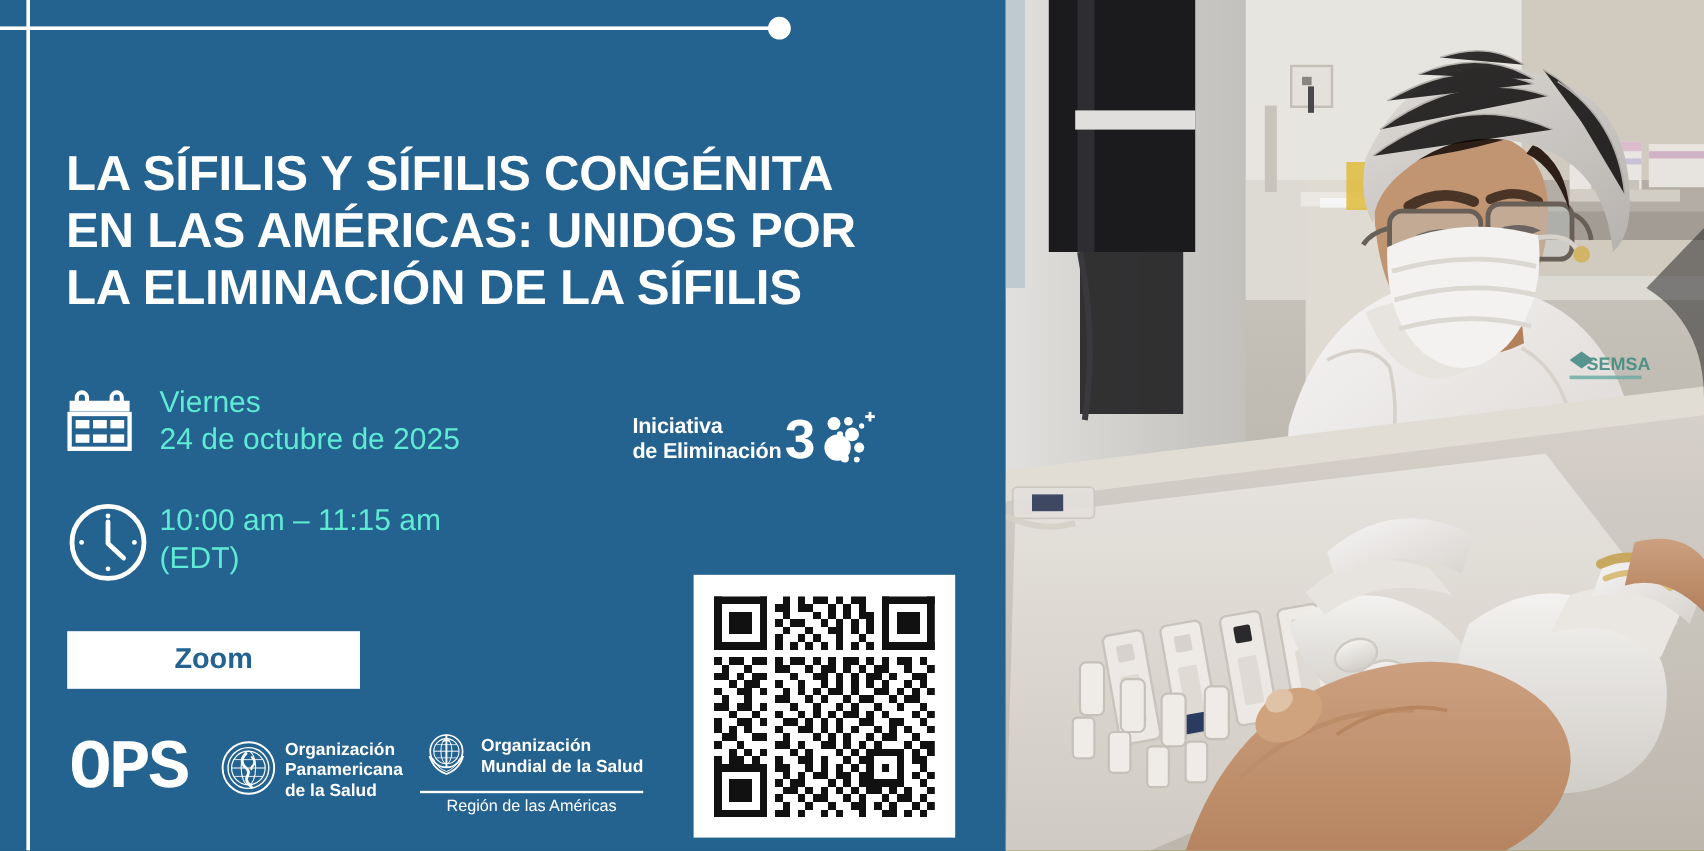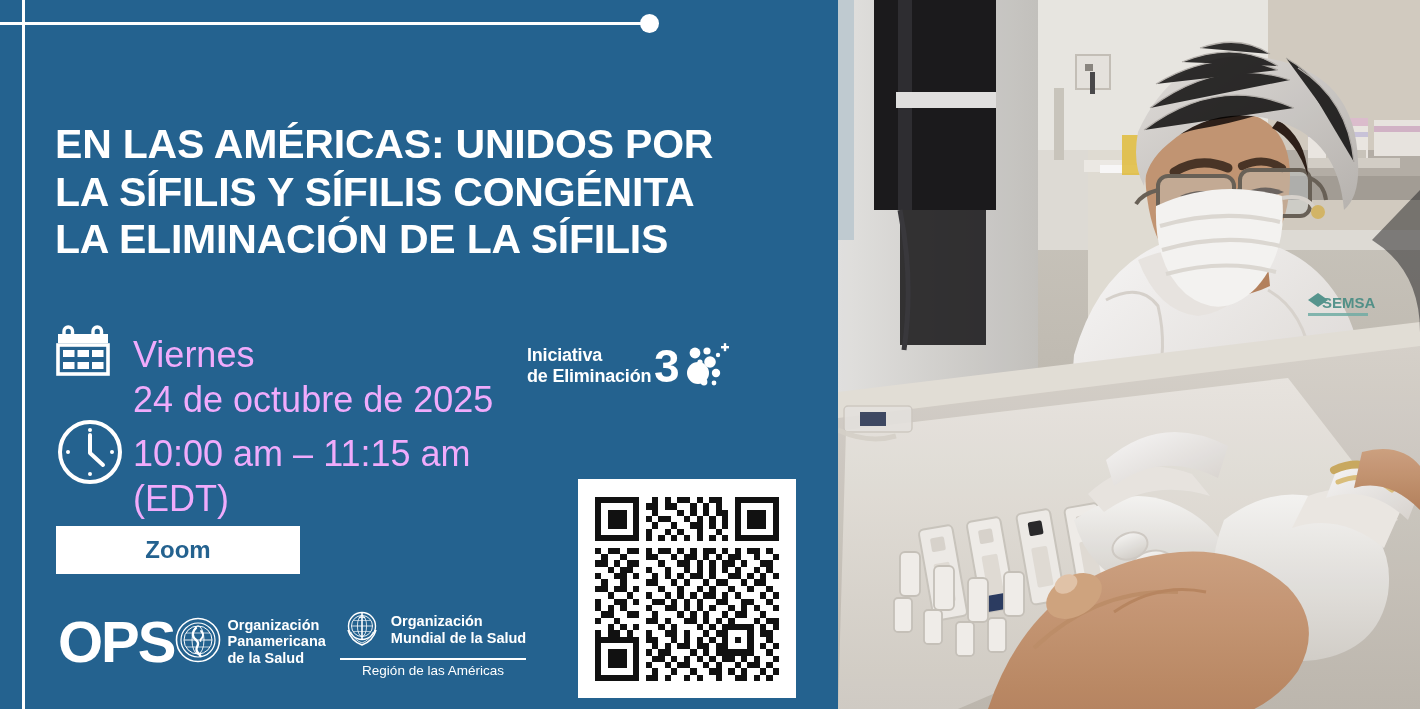--- a/index.html
+++ b/index.html
@@ -32,21 +32,21 @@
     color:#ffffff;font-size:41px;font-weight:bold;
     line-height:1.16;letter-spacing:-0.2px;
   }
   .title div{white-space:nowrap;}
 
   
   .info-row{position:absolute;display:flex;align-items:flex-start;}
   .row-date{left:55px;top:318px;}
   .row-time{left:55px;top:417px;}
   .info-icon{width:78px;flex:0 0 78px;display:flex;align-items:flex-start;justify-content:flex-start;}
-  .info-text{color:#f0abfc;font-size:36px;line-height:1.25;padding-top:2px;margin-top:12px;}
+  .info-text{color:#5eead4;font-size:25px;line-height:1.25;padding-top:2px;}
   .info-text div{white-space:nowrap;}
 
   
   .ini-logo{position:absolute;left:527px;top:340px;display:flex;align-items:center;}
   .ini-text{color:#ffffff;font-size:18px;font-weight:bold;line-height:1.14;letter-spacing:-0.2px;}
   .ini-text div{white-space:nowrap;}
   .ini-mark{margin-left:3px;position:relative;width:76px;height:52px;}
 
   
   .zoom-btn{
@@ -61,21 +61,21 @@
   .qr-wrap{
     position:absolute;left:578px;top:479px;width:218px;height:219px;
     background:#ffffff;display:flex;align-items:center;justify-content:center;
   }
   .qr-inner{width:184px;height:184px;}
 
   
   .logos{position:absolute;left:58px;top:606px;display:flex;align-items:center;}
   .ops-word{
     color:#ffffff;font-size:58px;font-weight:bold;letter-spacing:-2px;
-    line-height:1;margin-right:0;
+    line-height:1;margin-right:28px;font-family:Liberation Mono, monospace;
   }
   .org-block{display:flex;align-items:center;margin-right:14px;}
   .org-emblem{flex:0 0 auto;margin-right:7px;}
   .org-name{color:#ffffff;font-size:14.5px;font-weight:bold;line-height:1.16;}
   .org-name div{white-space:nowrap;}
   .who-block{display:flex;flex-direction:column;}
   .who-top{display:flex;align-items:center;}
   .who-rule{height:1.5px;background:#ffffff;margin:4px 0 3px 0;}
   .who-sub{color:#ffffff;font-size:13.5px;text-align:center;white-space:nowrap;}
 
@@ -92,22 +92,22 @@
 <div class="banner">
 
   <div class="left-panel">
 
     <div class="vline"></div>
     <div class="hline"></div>
     <div class="hdot"></div>
 
 
     <div class="title">
+      <div>LA SÍFILIS Y SÍFILIS CONGÉNITA</div>
       <div>EN LAS AMÉRICAS: UNIDOS POR</div>
-      <div>LA SÍFILIS Y SÍFILIS CONGÉNITA</div>
       <div>LA ELIMINACIÓN DE LA SÍFILIS</div>
     </div>
 
     <div class="info-row row-date">
       <div class="info-icon">
         <svg width="64" height="64" viewBox="0 0 64 64" aria-hidden="true">
           <rect x="9" y="9" width="8.5" height="13" rx="4.2" fill="none" stroke="#ffffff" stroke-width="3.4"></rect>
           <rect x="38" y="9" width="8.5" height="13" rx="4.2" fill="none" stroke="#ffffff" stroke-width="3.4"></rect>
           <path d="M3 16 H53 V25 H3 Z" fill="#ffffff"></path>
           <rect x="3" y="27" width="50" height="29" fill="none" stroke="#ffffff" stroke-width="3.6"></rect>

